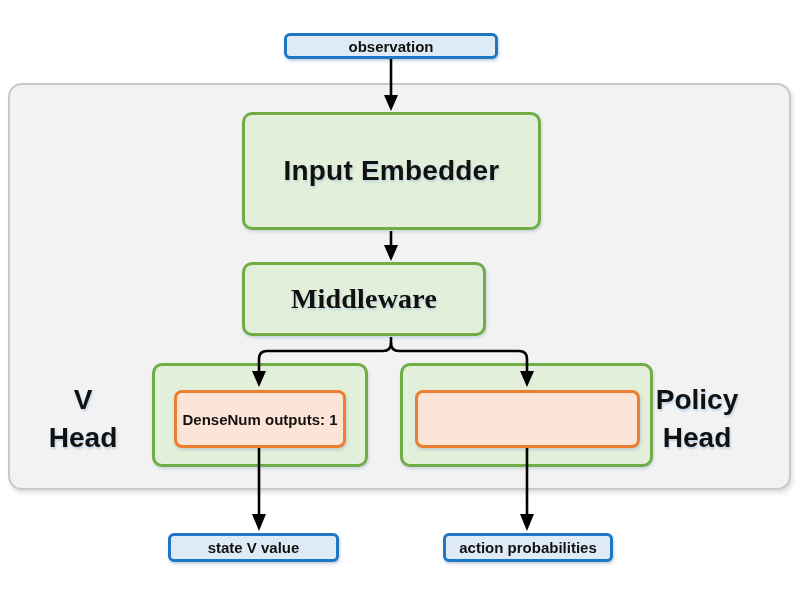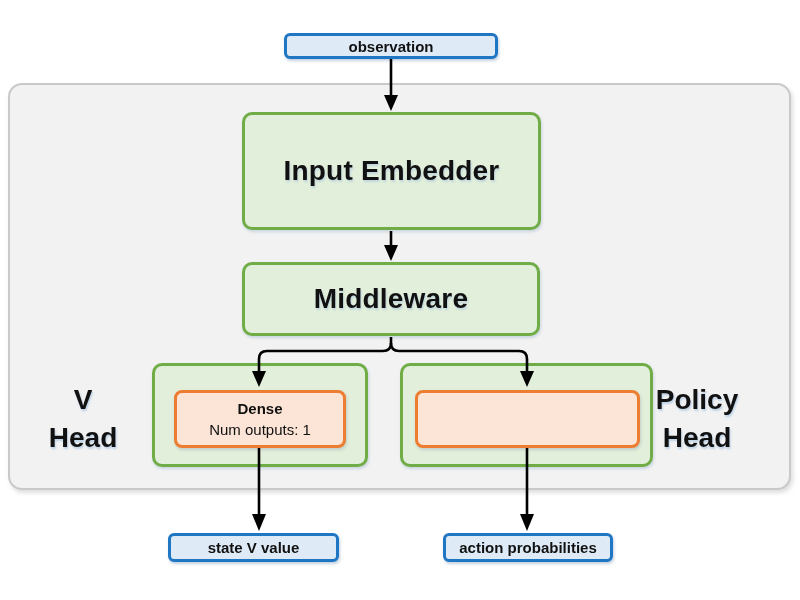--- a/index.html
+++ b/index.html
@@ -29,25 +29,25 @@
   .green{
     background:var(--green-fill);
     border:3px solid var(--green-border);
     border-radius:10px;
     box-shadow:1px 2px 3px rgba(130,160,190,0.35);
   }
   .green.big{font-size:28px;letter-spacing:0.2px;}
   .orange{
     background:var(--orange-fill);
     border:3px solid var(--orange-border);
-    border-radius:8px;flex-direction:column;line-height:21px;
+    border-radius:8px;flex-direction:row;line-height:21px;
     box-shadow:1px 2px 3px rgba(140,150,170,0.35);
   }
   .orange .t{font-weight:bold;font-size:15px;}
-  .orange .s{font-weight:normal;font-size:15px;}
+  .orange .s{font-weight:bold;font-size:15px;}
   .headlabel{
     position:absolute;text-align:center;font-weight:bold;font-size:28px;
     line-height:38px;text-shadow:1px 2px 2px rgba(165,195,225,0.7);
   }
   .big-txt{text-shadow:1px 2px 2px rgba(165,195,225,0.55);}
   svg.arrows{position:absolute;left:0;top:0;pointer-events:none;}
   .aline{fill:none;stroke:var(--arrow);stroke-width:2.6;}
   .ahead{fill:var(--arrow);stroke:none;}
 </style>
 </head>
@@ -58,21 +58,21 @@
   <div class="container"></div>
 
   <div class="node green big" style="left:242px;top:112px;width:299px;height:118px;">
     <span class="big-txt">Input Embedder</span>
   </div>
 
   <div class="node blue" style="left:284px;top:33px;width:214px;height:26px;">
     <span>observation</span>
   </div>
 
-  <div class="node green big" style="left:242px;top:262px;width:298px;height:74px;">
+  <div class="node green big" style="left:242px;top:262px;width:244px;height:74px;font-family:Liberation Serif, serif;">
     <span class="big-txt">Middleware</span>
   </div>
 
   <div class="node green" style="left:152px;top:363px;width:216px;height:104px;"></div>
   <div class="node orange" style="left:174px;top:390px;width:172px;height:58px;">
     <span class="t">Dense</span>
     <span class="s">Num outputs: 1</span>
   </div>
 
   <div class="node green" style="left:400px;top:363px;width:253px;height:104px;"></div>

